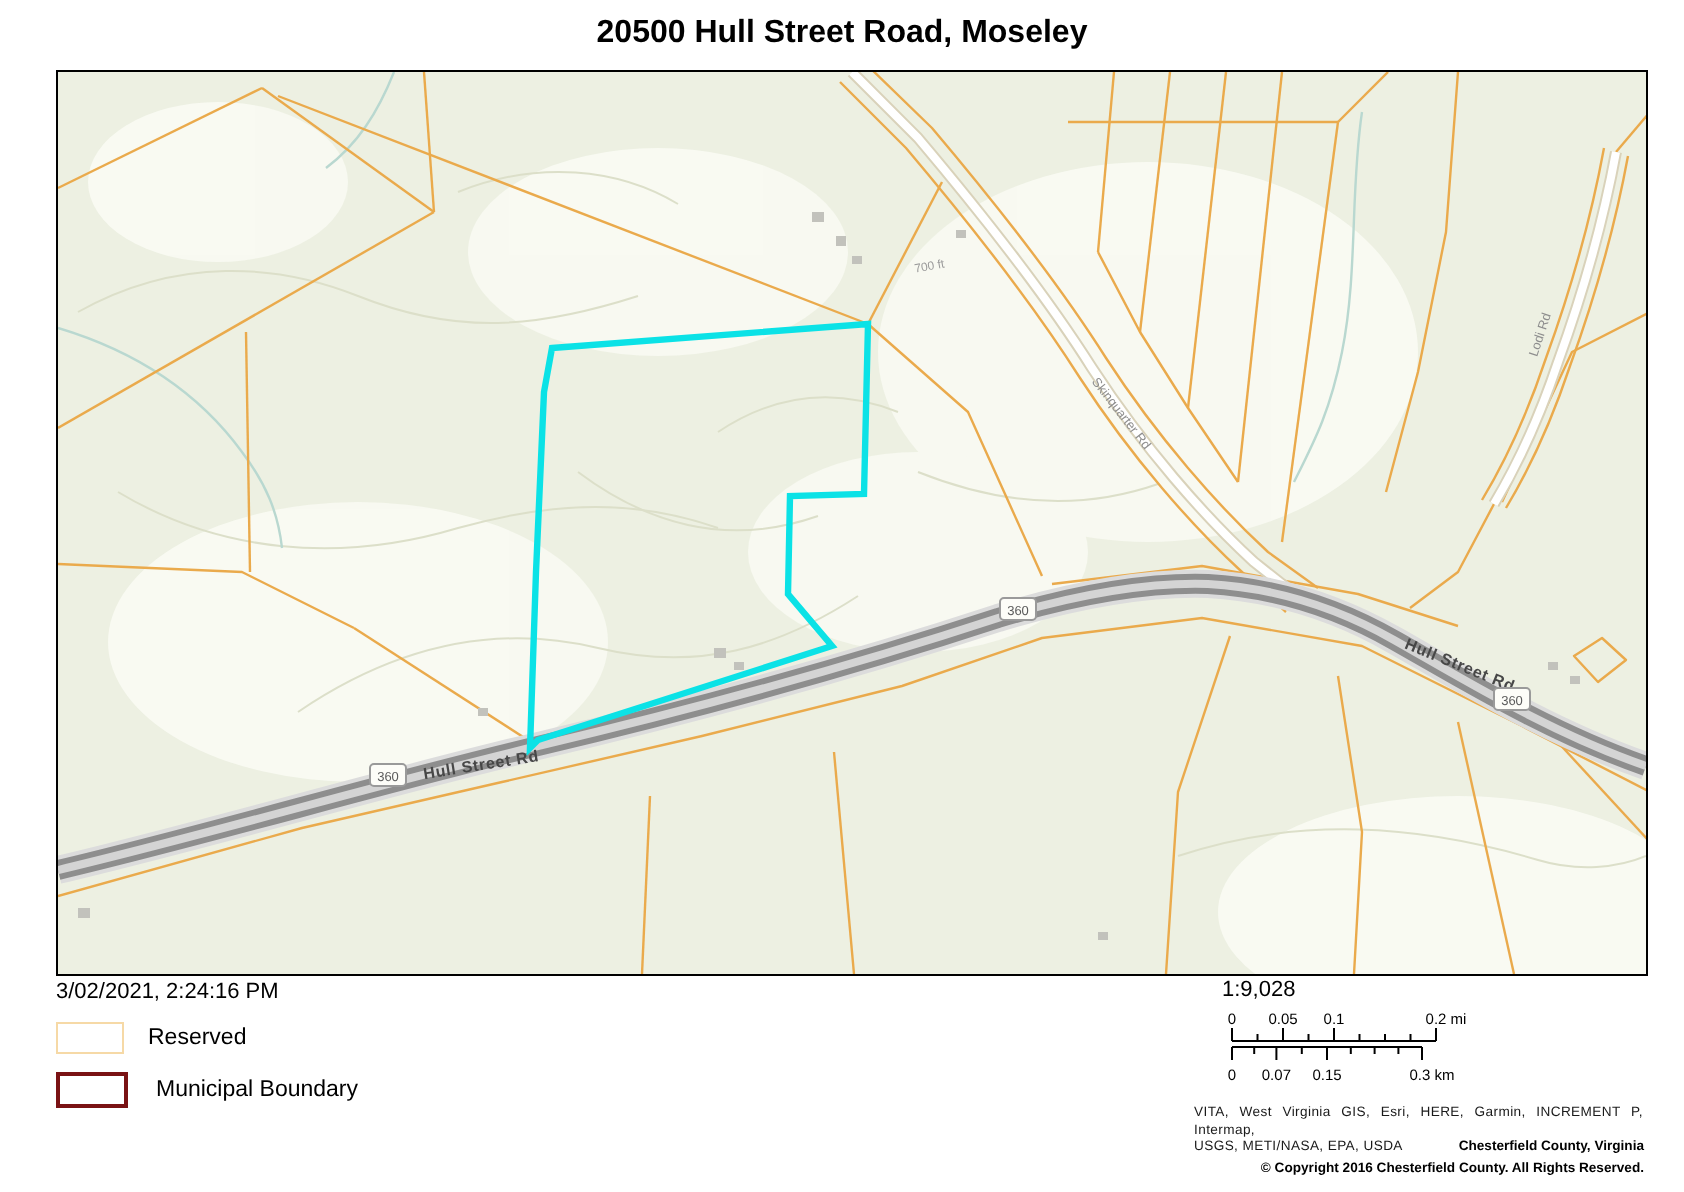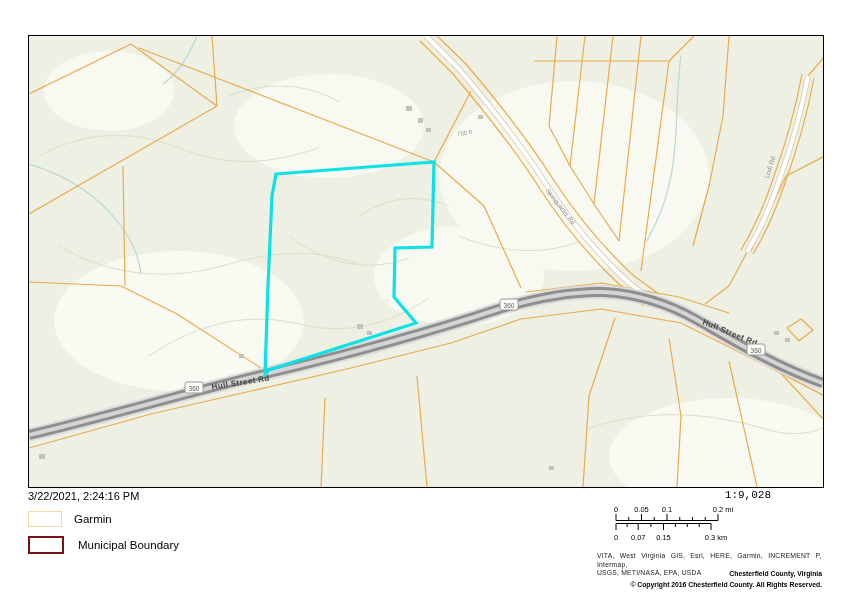--- a/index.html
+++ b/index.html
@@ -13,34 +13,35 @@
   
   .timestamp{position:absolute;left:28px;top:490px;font-size:11px;}
   .legend-item{position:absolute;left:28px;display:flex;align-items:center;gap:12px;}
   .legend-item.parcels{top:511px;}
   .legend-item.municipal{top:536px;gap:14px;}
   .swatch{width:32px;height:14px;background:#fff;display:inline-block;}
   .swatch.parcels-sw{border:1.5px solid #f6d9a6;}
   .swatch.municipal-sw{border:2.5px solid #7a1214;}
   .legend-label{font-size:11.5px;}
   .scale-block{position:absolute;left:597px;top:489px;width:245px;}
-  .ratio{width:160px;text-align:right;font-size:11px;margin-left:14px;font-family:Liberation Mono, monospace;}
+  .ratio{width:160px;text-align:left;font-size:11px;margin-left:14px;}
   .scalebar{margin-left:14px;margin-top:1px;}
   .attribution{margin-top:2px;font-size:6.8px;line-height:8.5px;color:#1a1a1a;
         letter-spacing:.2px;}
   .attribution .l1{word-spacing:3.2px;display:block;}
   .credits{position:absolute;right:20px;top:568px;text-align:right;
         font-size:6.8px;font-weight:bold;line-height:11px;}
   text{font-family:"Liberation Sans",sans-serif;}
 </style>
 </head>
 <body>
 
 <div class="page">
 
+  <div class="map-title">20500 Hull Street Road, Moseley</div>
 
   <div class="map-frame">
     <svg width="794" height="451" viewBox="0 0 794 451">
 
       <rect x="0" y="0" width="794" height="451" fill="#edf0e2"></rect>
 
       <g fill="#fafbf4" opacity="0.85">
         <ellipse cx="150" cy="285" rx="125" ry="70"></ellipse>
         <ellipse cx="300" cy="90" rx="95" ry="52"></ellipse>
         <ellipse cx="545" cy="140" rx="135" ry="95"></ellipse>
@@ -150,25 +151,25 @@
         <rect x="-9" y="-6" width="18" height="11" rx="2" fill="#fdfdf8" stroke="#9a9a9a" stroke-width="1"></rect>
         <text font-size="6.5" fill="#5a5a5a" text-anchor="middle" y="2.5">360</text>
       </g>
       <g transform="translate(727,314)">
         <rect x="-9" y="-6" width="18" height="11" rx="2" fill="#fdfdf8" stroke="#9a9a9a" stroke-width="1"></rect>
         <text font-size="6.5" fill="#5a5a5a" text-anchor="middle" y="2.5">360</text>
       </g>
     </svg>
   </div>
 
-  <div class="timestamp">3/22/2021, 2:24:16 PM</div>
+  <div class="timestamp">3/02/2021, 2:24:16 PM</div>
 
   <div class="legend-item parcels">
     <span class="swatch parcels-sw"></span>
-    <span class="legend-label">Garmin</span>
+    <span class="legend-label">Reserved</span>
   </div>
   <div class="legend-item municipal">
     <span class="swatch municipal-sw"></span>
     <span class="legend-label">Municipal Boundary</span>
   </div>
 
   <div class="scale-block">
     <div class="ratio">1:9,028</div>
     <svg class="scalebar" width="160" height="44" viewBox="0 0 160 44">
       <g font-size="7.5" fill="#000" text-anchor="middle">

